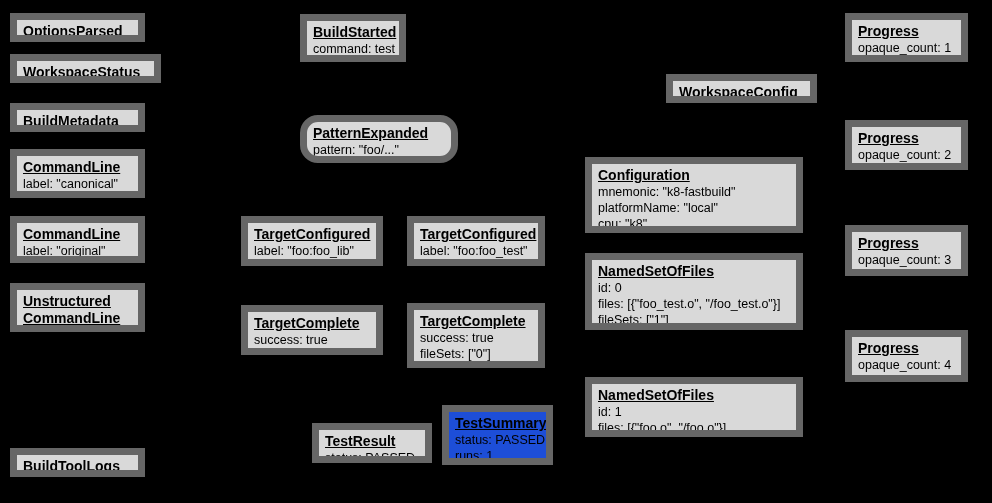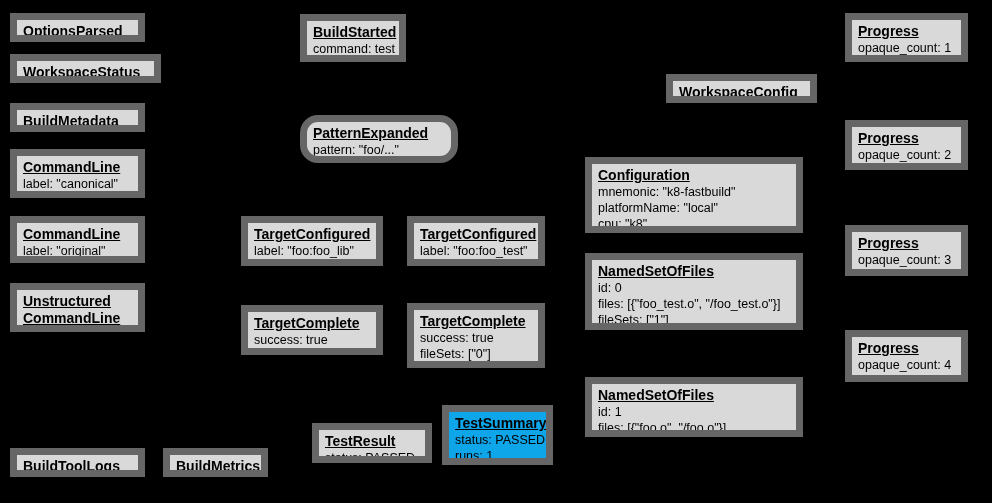--- a/index.html
+++ b/index.html
@@ -91,26 +91,20 @@
   </div>
 
 
   <div class="node" style="left: 10px; top: 448px; width: 135px; height: 29px; background: rgb(217, 217, 217); border-color: rgb(102, 102, 102); color: rgb(0, 0, 0);">
     <div class="title">
         <div class="title-line">BuildToolLogs</div>
       </div>
     <div class="details"></div>
   </div>
 
-  <div class="node" style="left: 163px; top: 448px; width: 105px; height: 29px; background: rgb(217, 217, 217); border-color: rgb(102, 102, 102); color: rgb(0, 0, 0);">
-    <div class="title">
-        <div class="title-line">BuildMetrics</div>
-      </div>
-    <div class="details"></div>
-  </div>
 
   <div class="node" style="left: 300px; top: 14px; width: 106px; height: 48px; background: rgb(217, 217, 217); border-color: rgb(102, 102, 102); color: rgb(0, 0, 0);">
     <div class="title">
         <div class="title-line">BuildStarted</div>
       </div>
     <div class="details">
         <div class="detail-line">command: test</div>
       </div>
   </div>
 
@@ -162,21 +156,21 @@
 
   <div class="node" style="left: 312px; top: 423px; width: 120px; height: 40px; background: rgb(217, 217, 217); border-color: rgb(102, 102, 102); color: rgb(0, 0, 0);">
     <div class="title">
         <div class="title-line">TestResult</div>
       </div>
     <div class="details">
         <div class="detail-line">status: PASSED</div>
       </div>
   </div>
 
-  <div class="node" style="left: 442px; top: 405px; width: 111px; height: 60px; background: #0ea5e9; border-color: rgb(102, 102, 102); color: rgb(0, 0, 0);">
+  <div class="node" style="left: 442px; top: 405px; width: 111px; height: 60px; background: #1d4ed8; border-color: rgb(102, 102, 102); color: rgb(0, 0, 0);">
     <div class="title">
         <div class="title-line">TestSummary</div>
       </div>
     <div class="details">
         <div class="detail-line">status: PASSED</div>
         <div class="detail-line">runs: 1</div>
       </div>
   </div>
 
   <div class="node" style="left: 651px; top: 74px; width: 151px; height: 29px; background: rgb(217, 217, 217); border-color: rgb(102, 102, 102); color: rgb(0, 0, 0); margin-left: 15px;">

